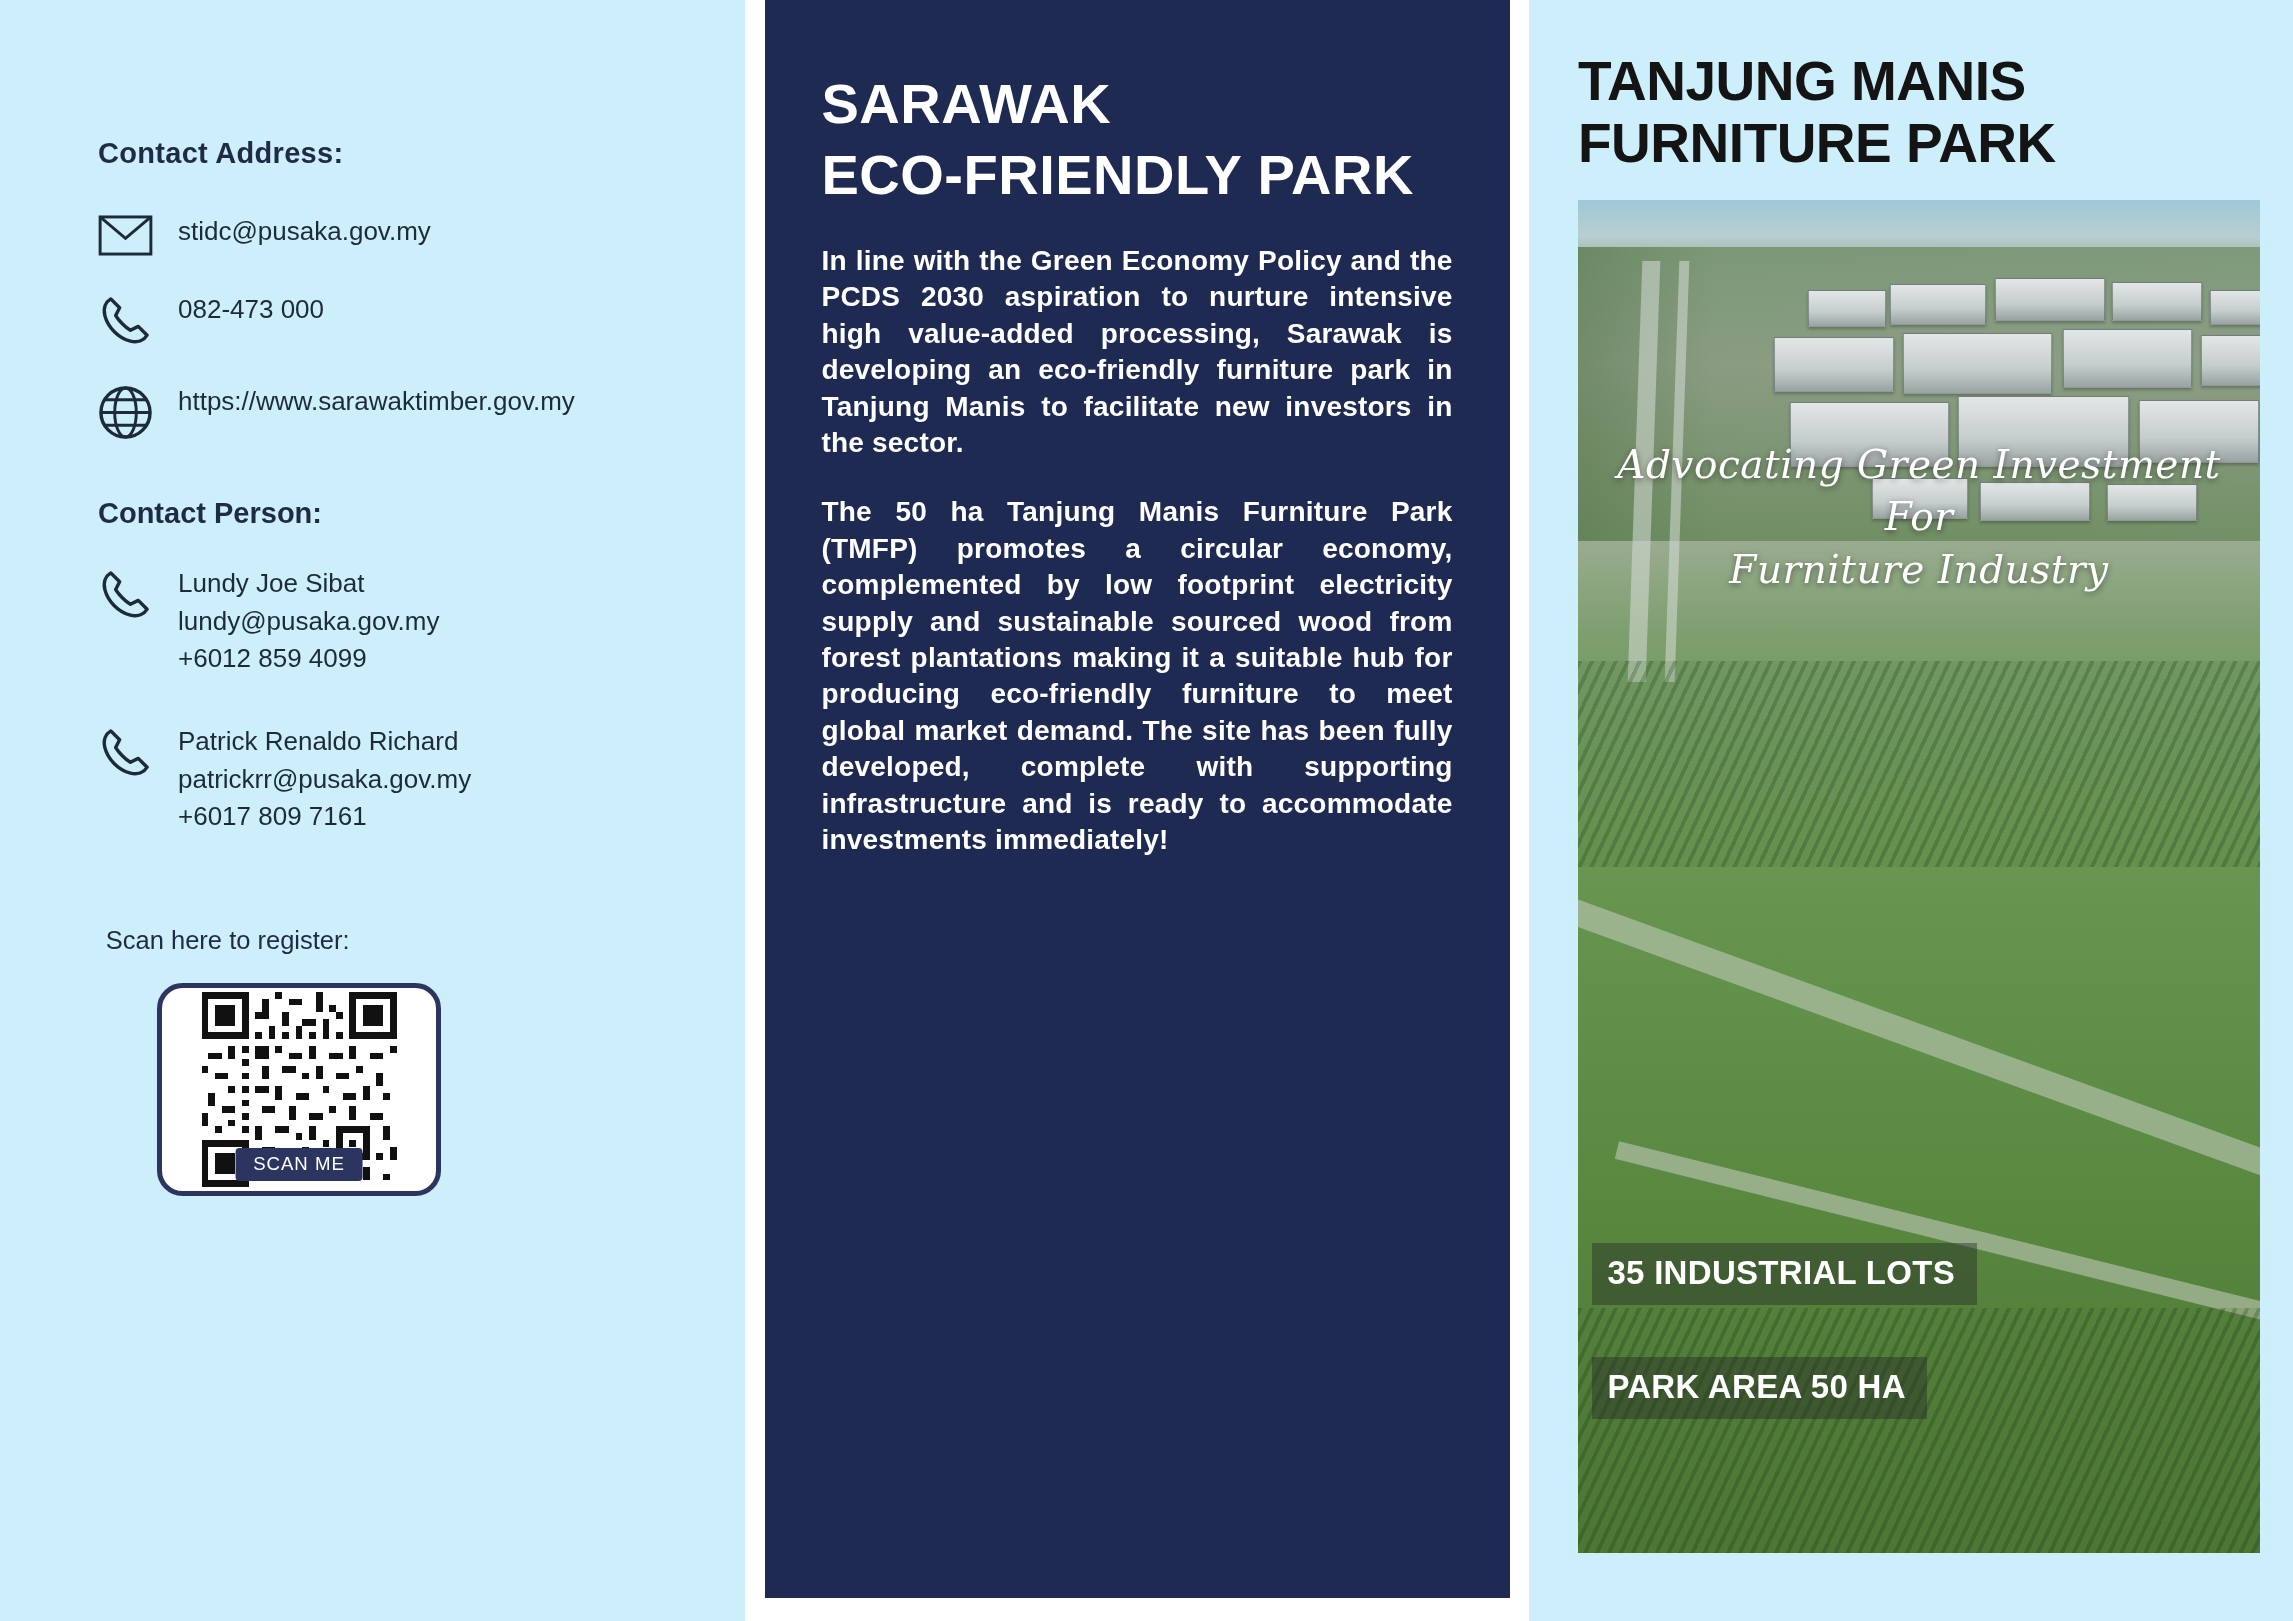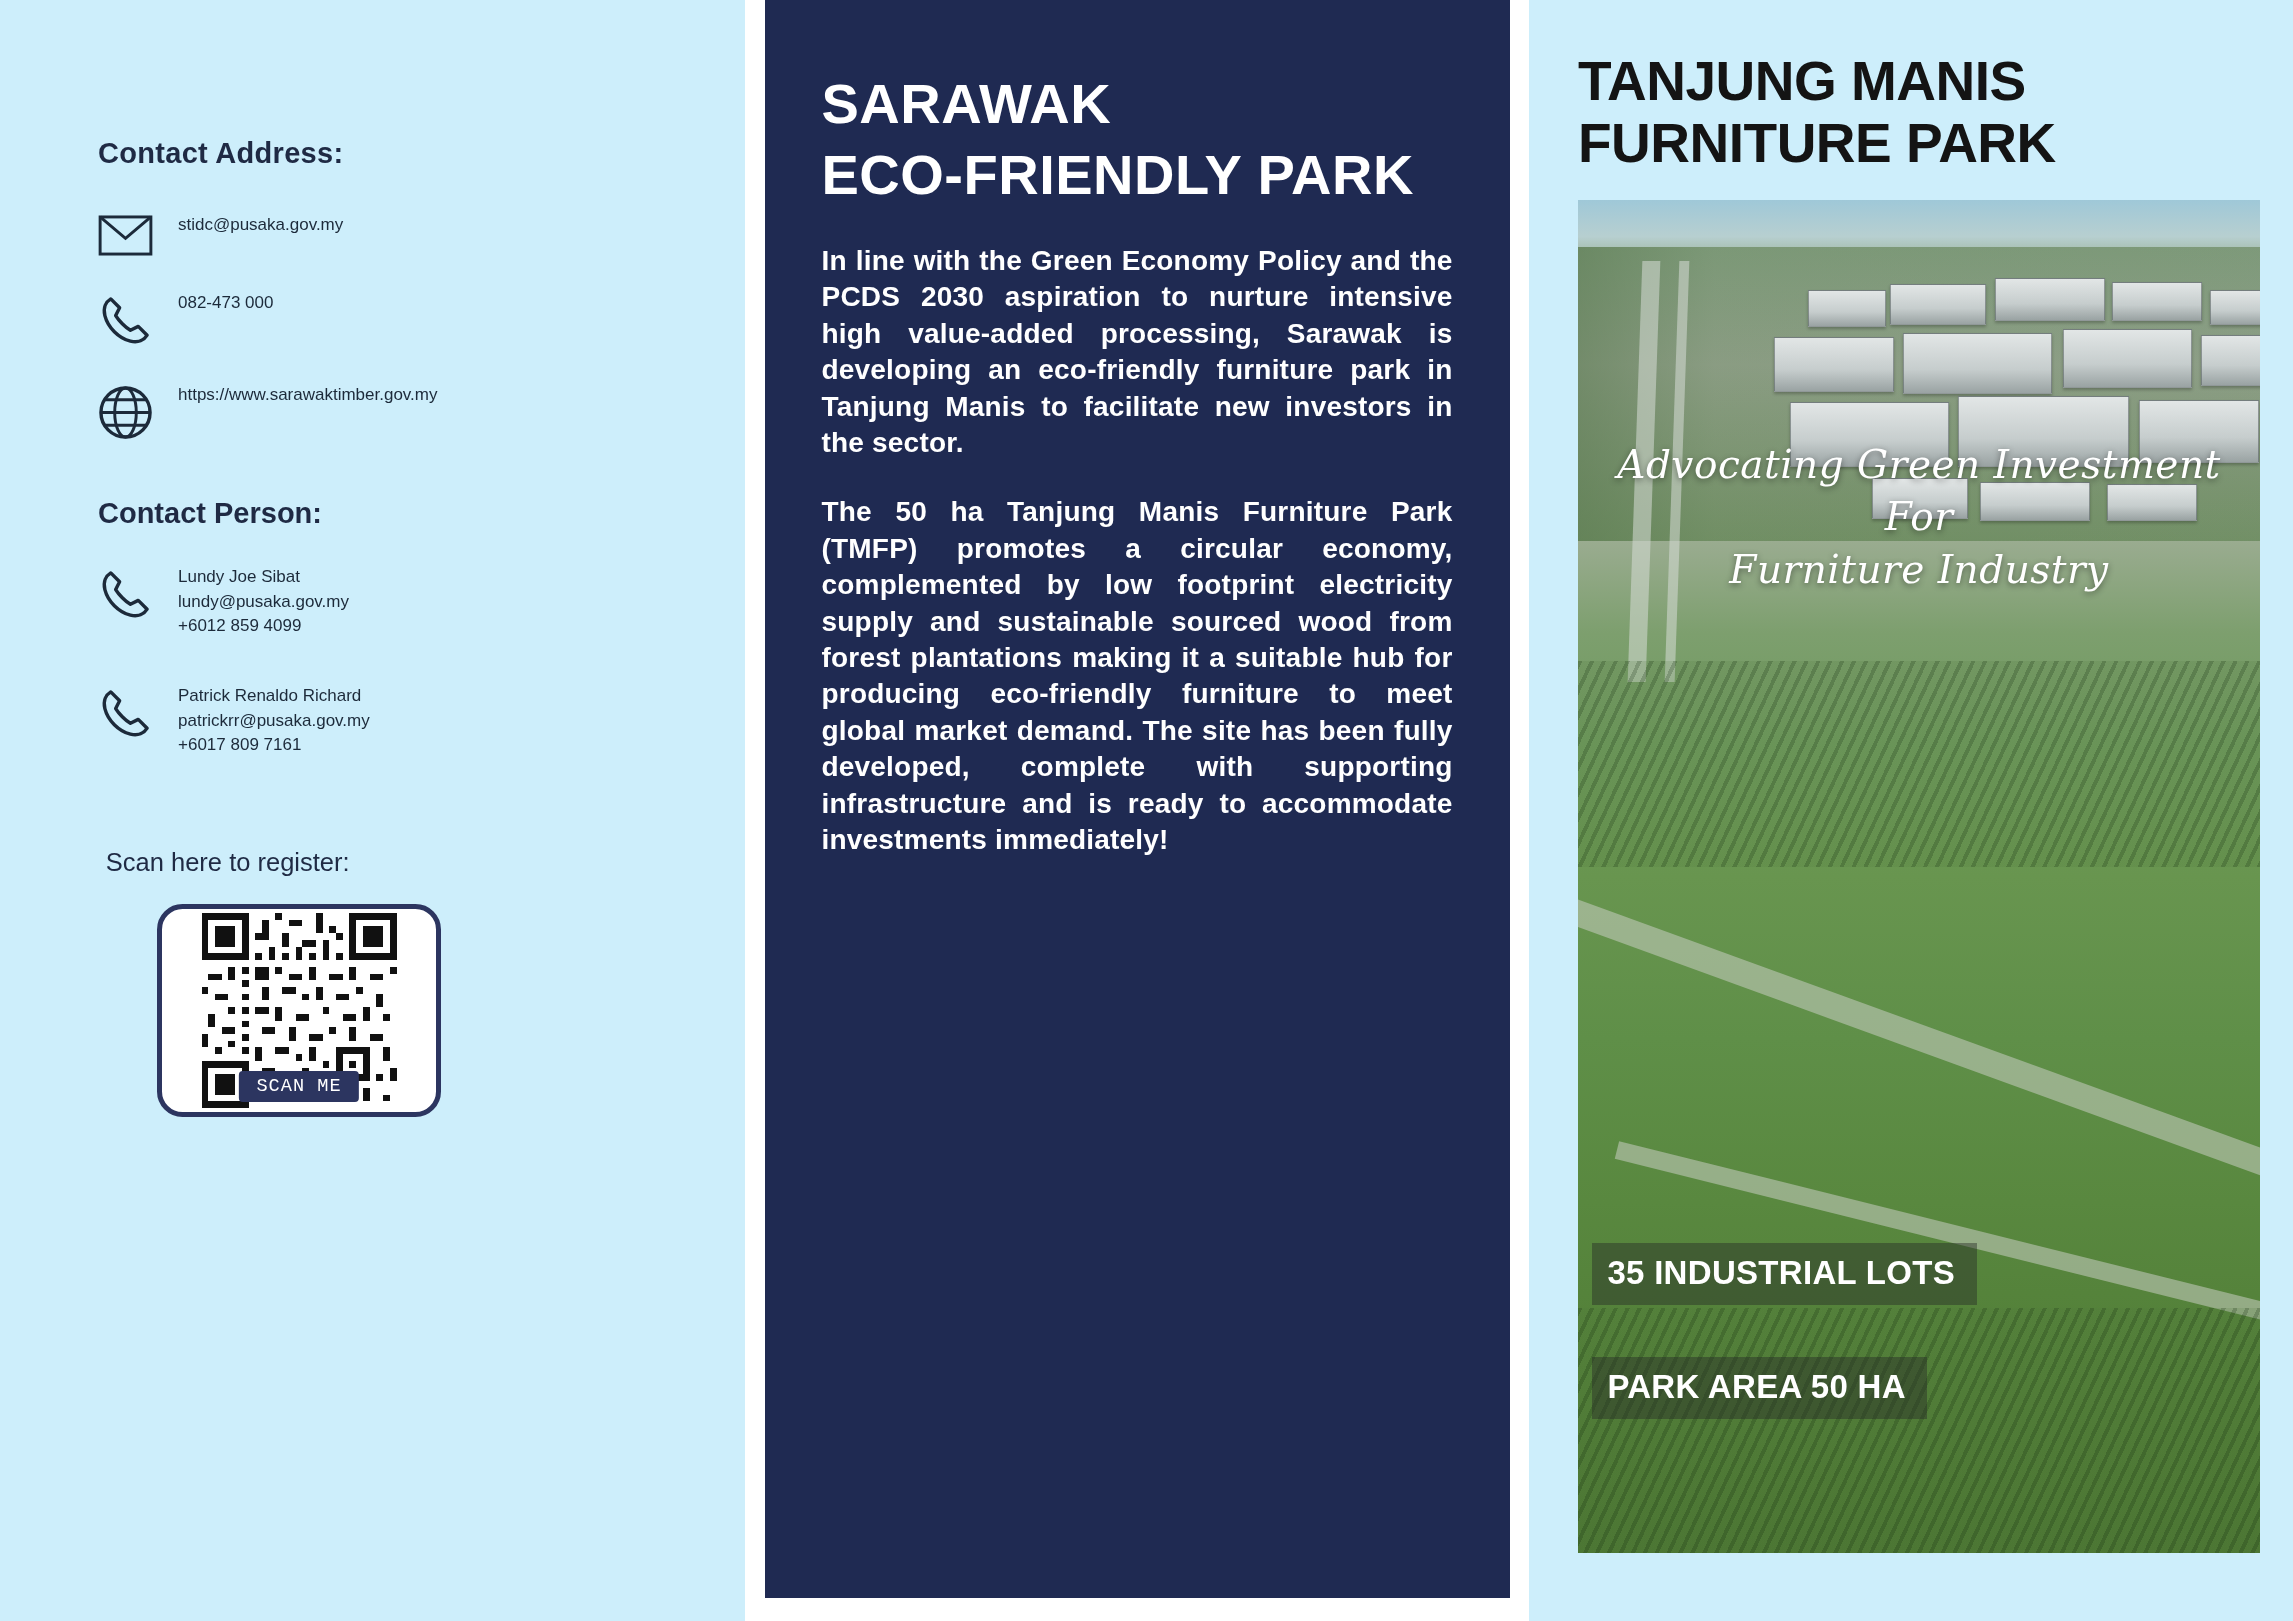--- a/index.html
+++ b/index.html
@@ -44,21 +44,21 @@
   }
   .icon-box {
     width: 80px;
     min-width: 80px;
     display: flex;
     align-items: flex-start;
     justify-content: flex-start;
     padding-top: 2px;
   }
   .contact-text {
-    font-size: 17px;
+    font-size: 26px;
     line-height: 1.45;
     color: #1c2a3a;
     text-align: justify;
     max-width: 470px;
   }
   .contact-lines div { white-space: nowrap; }
   .heading2 {
     font-size: 29px;
     font-weight: bold;
     color: #1f2a44;
@@ -74,21 +74,20 @@
   .qr-wrap {
     width: 284px;
     height: 213px;
     background: #ffffff;
     border: 5.9px solid #2c3560;
     border-radius: 25.5px;
     margin-left: 59px;
     position: relative;
     box-sizing: border-box;
     padding: 4px;
-    font-family: Liberation Mono, monospace;
   }
   .qr-canvas { width: 100%; height: 100%; display: block; }
   .scan-me {
     position: absolute;
     left: 50%;
     transform: translateX(-50%);
     bottom: 9.8px;
     background: #2c3560;
     color: #ffffff;
     font-size: 18.6px;

